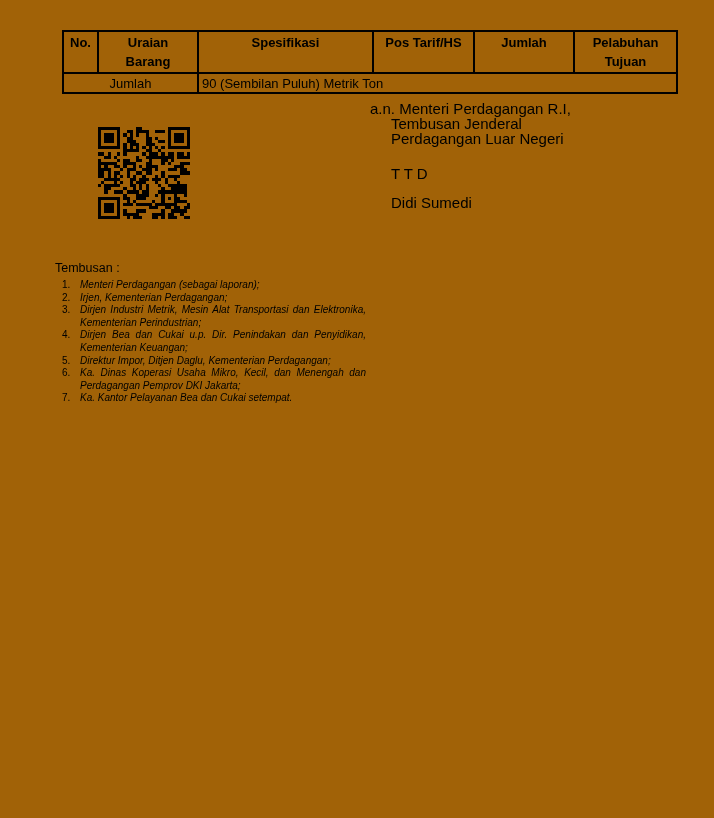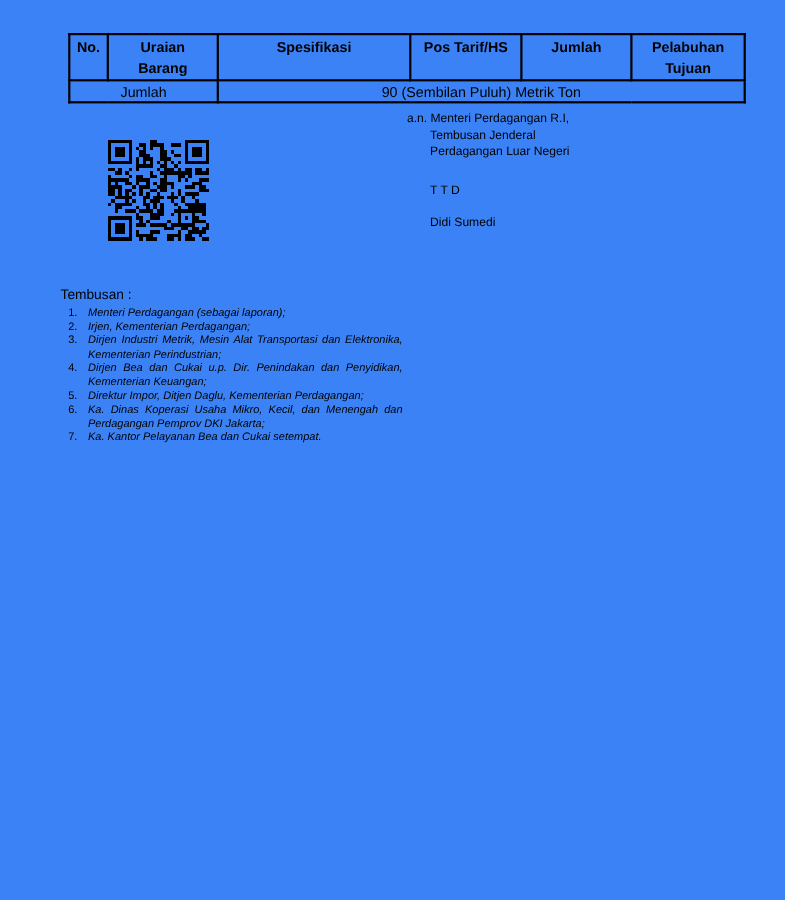--- a/index.html
+++ b/index.html
@@ -4,21 +4,21 @@
 <style>
   html, body {
     margin: 0;
     padding: 0;
     background: #ffffff;
   }
   .page {
     position: relative;
     width: 714px;
     height: 818px;
-    background: #3b82f6;
+    background: #a16207;
     color: #000000;
     font-family: "Liberation Sans", sans-serif;
     overflow: hidden;
   }
 
   
   table.goods {
     position: absolute;
     left: 62px;
     top: 30px;
@@ -42,37 +42,37 @@
   table.goods th.th-uraian   { padding: 1px 16px; }
   table.goods th.th-pelabuhan{ padding: 1px 14px; }
   table.goods td {
     font-size: 13px;
     line-height: 17px;
     height: 18px;
     padding: 0 3px;
     vertical-align: middle;
   }
   td.sum-label { text-align: center; }
-  td.sum-value { text-align: center; margin-left: 28px; }
+  td.sum-value { text-align: left; margin-left: 28px; }
 
   
   .qr {
     position: absolute;
     left: 98px;
     top: 127px;
     width: 92px;
     height: 92px;
   }
 
   
   .sig {
     position: absolute;
     left: 370px;
     top: 101px;
-    font-size: 11px;
+    font-size: 15px;
     line-height: 15px;
     white-space: nowrap;
   }
   .sig .indent { margin-left: 21px; }
   .sig-ttd  { margin-top: 20px; }
   .sig-name { margin-top: 14px; }
 
   
   .tembusan {
     position: absolute;

